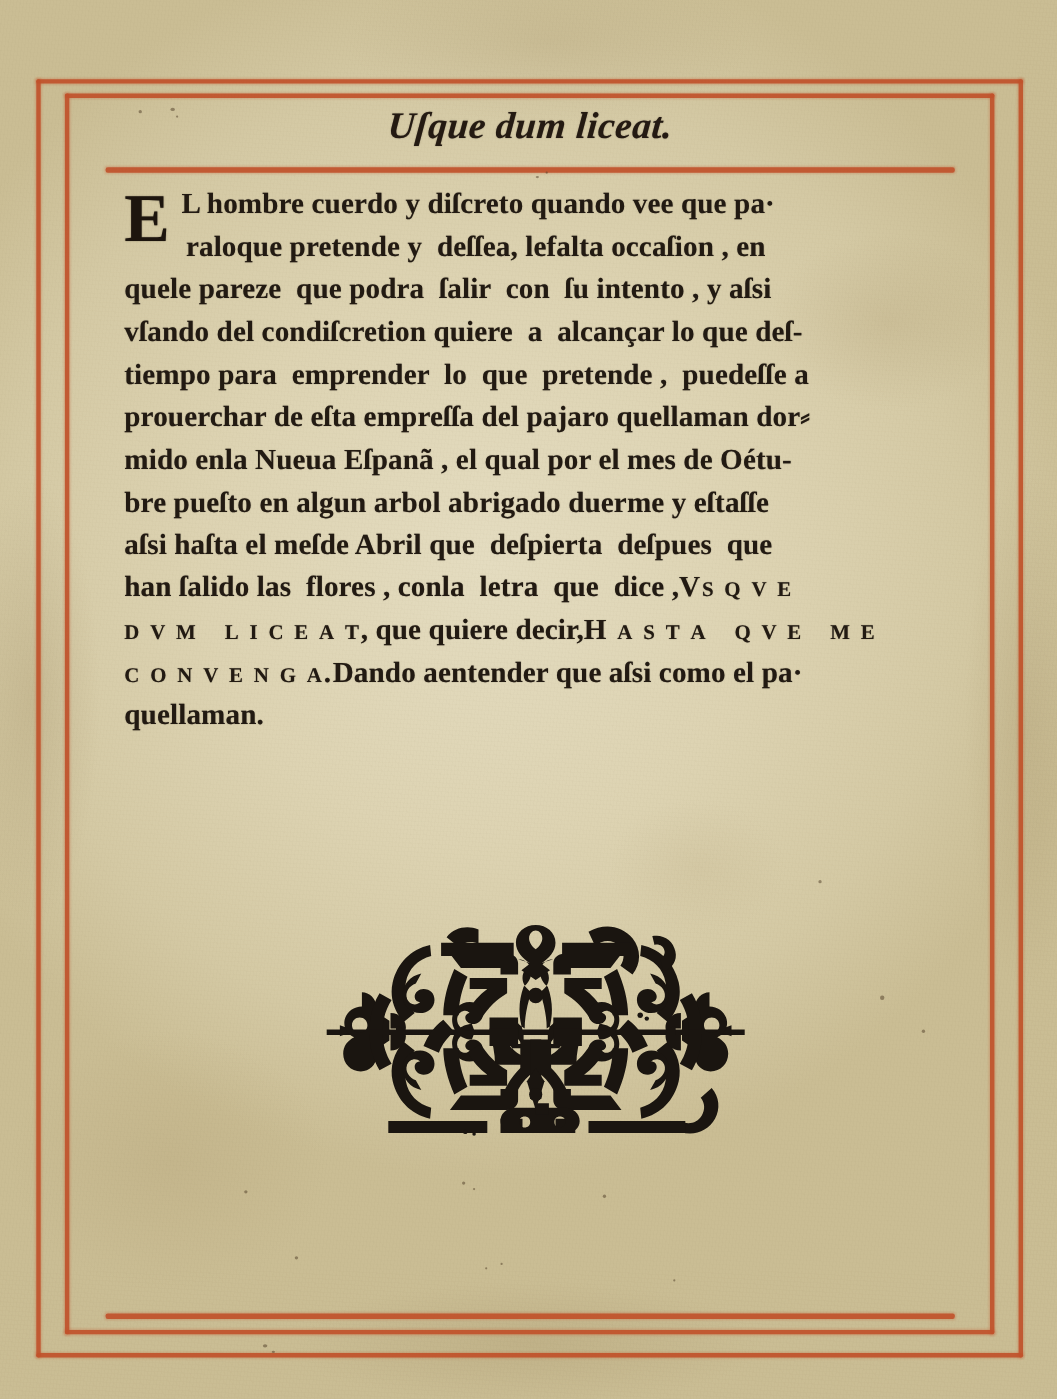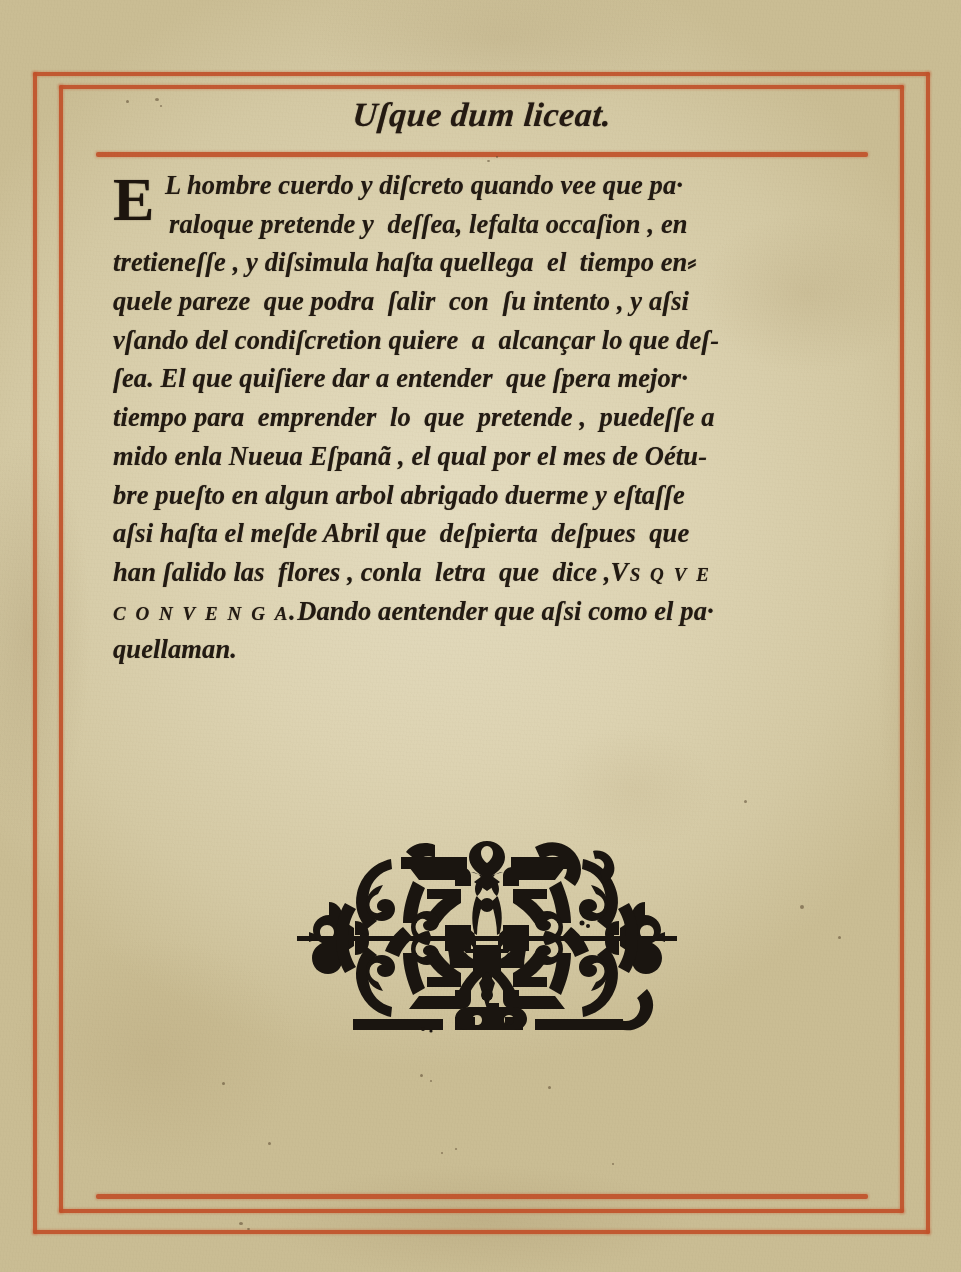--- a/index.html
+++ b/index.html
@@ -107,21 +107,20 @@
     font-size: 26.5px;
     line-height: 38.7px;
     letter-spacing: .1px;
     text-shadow: 0 0 .9px rgba(34,26,18,.5);
   }
 
   .line {
     white-space: pre;
     height: 38.7px;
     font-weight: 600;
-    font-style: italic;
   }
 
   
   #dropcap {
     position: absolute;
     left: 0;
     top: 4px;
     font-size: 62px;
     line-height: 58px;
     font-weight: 700;
@@ -180,31 +179,31 @@
   <div class="rule h" id="foot-rule"></div>
 
   <div id="running-title">Uſque dum liceat.</div>
 
   <div id="textblock">
 
     <span id="dropcap">E</span>
 
     <div class="line indent1">L hombre cuerdo y diſcreto quando vee que pa·</div>
     <div class="line indent2">raloque pretende y  deſſea, lefalta occaſion , en</div>
-    <div class="line">tretieneſſe , y diſsimula haſta quellega  el  tiempo en⸗</div>
     <div class="line">quele pareze  que podra  ſalir  con  ſu intento , y aſsi</div>
     <div class="line">vſando del condiſcretion quiere  a  alcançar lo que deſ-</div>
-    <div class="line">ſea. El que quiſiere dar a entender  que ſpera mejor·</div>
     <div class="line">tiempo para  emprender  lo  que  pretende ,  puedeſſe a</div>
+    <div class="line">prouerchar de eſta empreſſa del pajaro quellaman dor⸗</div>
     <div class="line">mido enla Nueua Eſpanã , el qual por el mes de Oétu-</div>
     <div class="line">bre pueſto en algun arbol abrigado duerme y eſtaſſe</div>
     <div class="line">aſsi haſta el meſde Abril que  deſpierta  deſpues  que</div>
 
     <div class="line"><span>han ſalido las  flores , conla  letra  que  dice ,</span><span class="smallcaps">Vſ q v e</span></div>
 
+    <div class="line"><span class="smallcaps">d v m   l i c e a t</span><span>, que quiere decir,</span><span class="smallcaps">H a s t a   q v e   m e</span></div>
 
     <div class="line"><span class="smallcaps">c o n v e n g a.</span><span>Dando aentender que aſsi como el pa·</span></div>
 
     <div class="line">quellaman.</div>
   </div>
 
   <div id="ornament">
     <svg viewBox="0 0 408 210" xmlns="http://www.w3.org/2000/svg">
       <g fill="#1a1510">
 

